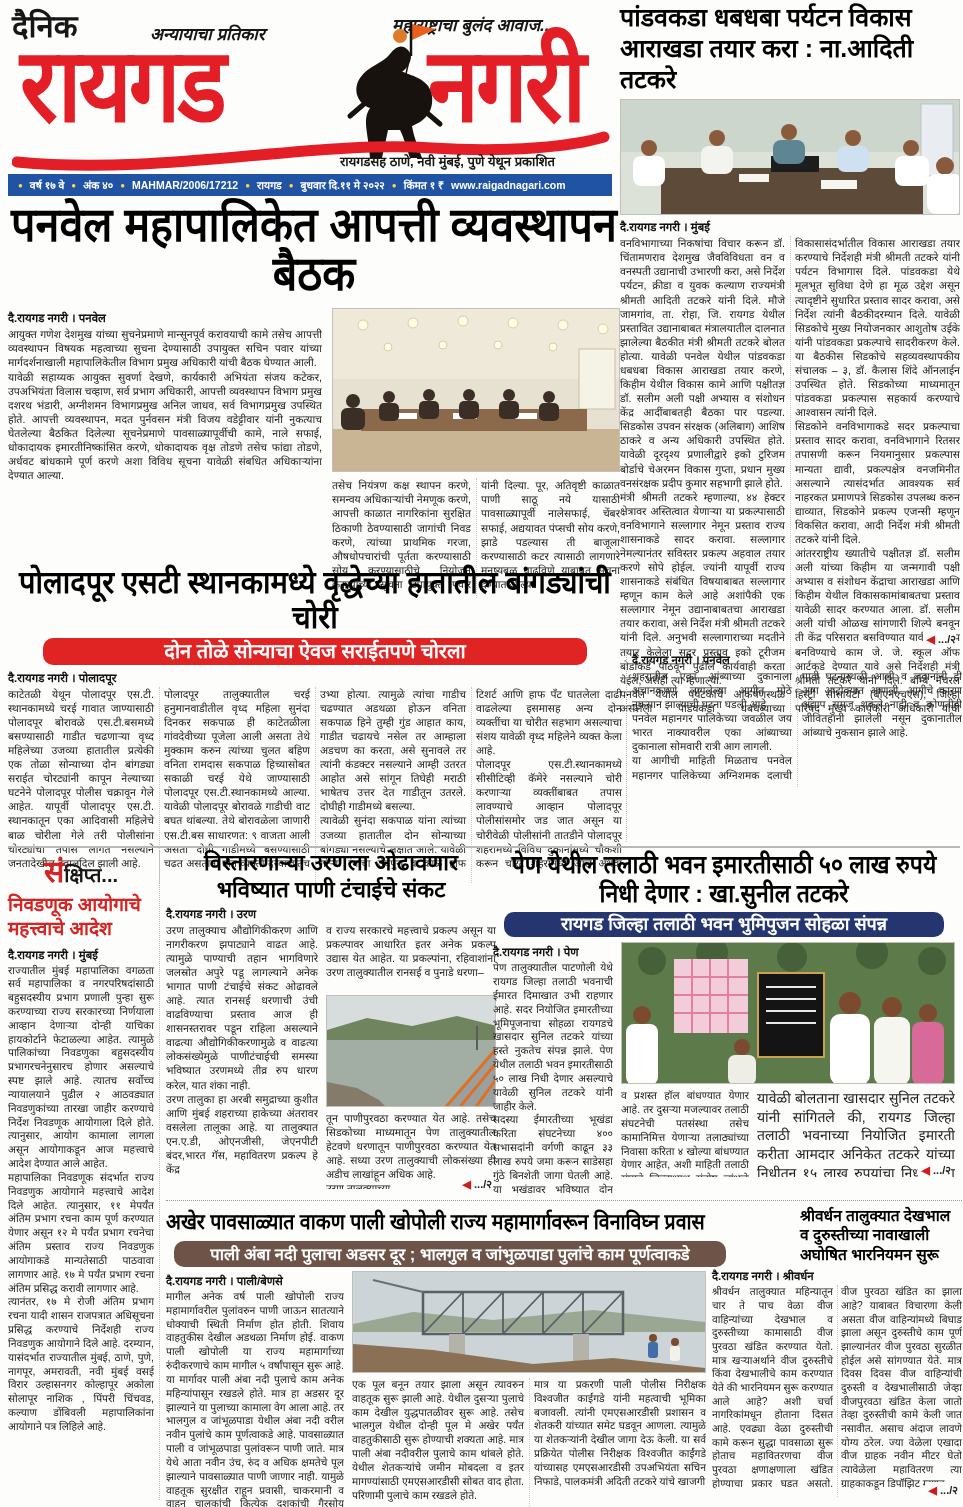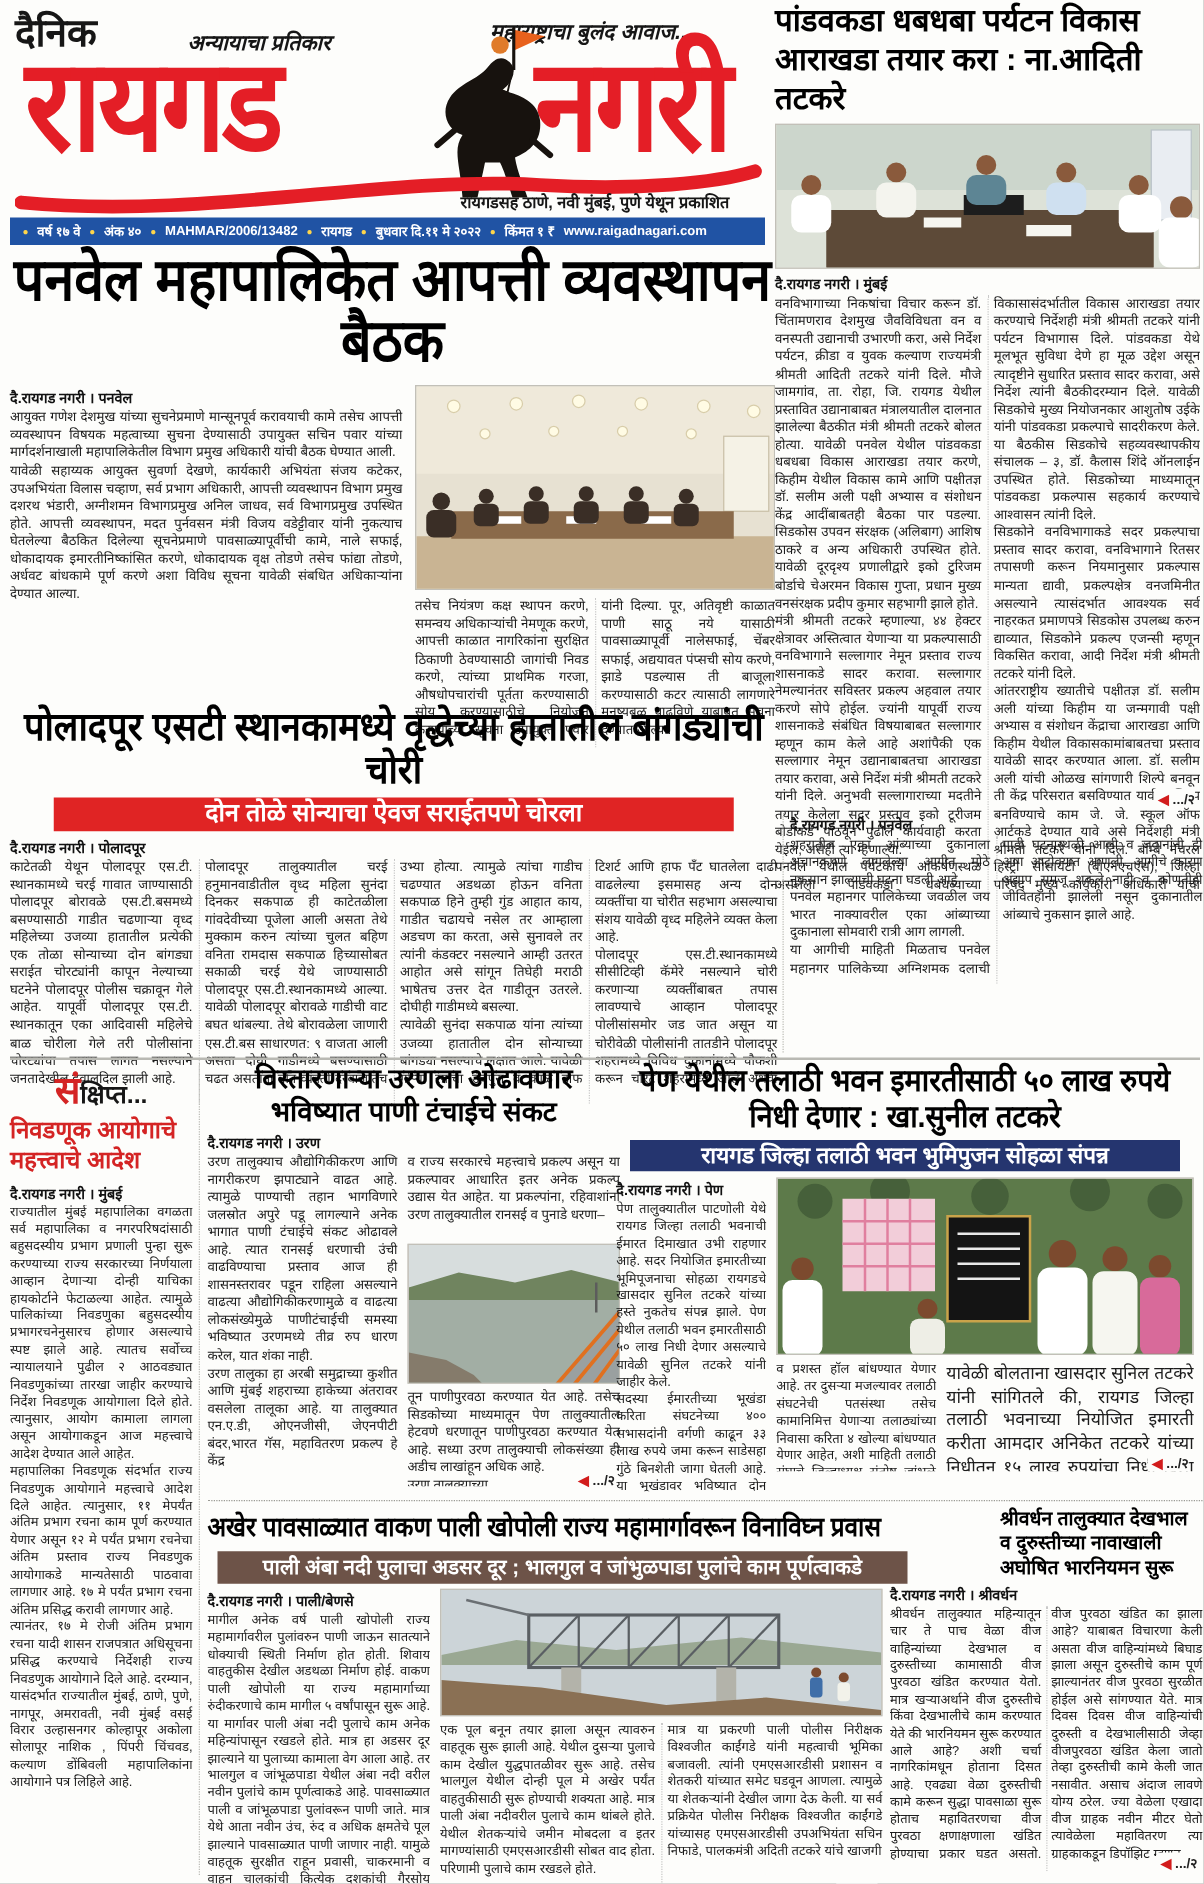--- a/index.html
+++ b/index.html
@@ -8,26 +8,26 @@
   .abs { position:absolute; }
   .txt { font-size:10.6px; line-height:1.33; text-align:justify; white-space:pre-line; color:#1c1c1c; overflow:hidden; }
   .byline { font-size:11.5px; font-weight:bold; color:#111; margin:2px 0 2px 0; }
   .hl { font-weight:800; color:#000; }
   .cols2 { column-count:2; column-gap:10px; column-fill:auto; column-rule:1px dotted #c9c9c9; }
   .cols4 { column-count:4; column-gap:10px; column-fill:auto; column-rule:1px dotted #c9c9c9; }
   .cont { position:absolute; right:4px; bottom:0; font-size:11px; font-weight:bold; background:#fdfdfb; padding-left:4px; }
   .cont .arrow { color:#d21c1c; font-style:normal; }
   .cont i { font-style:normal; color:#222; }
   .photo { background:#d8d6cf; overflow:hidden; border:1px solid #c2c0b8; }
-  .bar { color:#fff; font-weight:800; text-align:center; overflow:hidden; }
+  .bar { color:#fff; font-weight:800; text-align:center; overflow:hidden;border-radius:10px; }
   
   .dainik { font-size:31px; font-weight:900; }
   .slogan { font-size:17px; font-weight:800;font-style:italic; }
   .title-word { font-size:92px; line-height:1.0; font-weight:900; color:#e41e26; letter-spacing:-3px; transform:scaleY(1.12); transform-origin:top left; }
-  .publine { font-size:13px; font-weight:800; text-align:center; }
+  .publine { font-size:13px; font-weight:800; text-align:left; }
   .infobar { background:#2053a4; display:flex; align-items:center; gap:7px; padding:0 10px; color:#fff; font-size:10.5px; font-weight:700; white-space:nowrap; }
   .infobar .dot { color:#ffd54a; font-size:8px; }
   .infobar .site { font-weight:800; }
   .hrline { border-top:2px solid #b9b9b3; }
   .dothr { border-top:1px dotted #9a9a94; }
   .vrule { border-left:1px dotted #bdbdb7; }
 </style>
 </head>
 <body>
 
@@ -52,21 +52,21 @@
     <svg class="abs" style="left:12px;top:130px" width="598" height="44" viewBox="0 0 598 44">
       <path d="M5 32 C150 46 300 10 420 18 C500 23 562 16 592 7" stroke="#e41e26" stroke-width="11" fill="none" stroke-linecap="round"></path>
     </svg>
     <div class="abs publine" style="left:340px;top:152px;width:272px">रायगडसह ठाणे, नवी मुंबई, पुणे येथून प्रकाशित</div>
     <div class="abs infobar" style="left:8px;top:174px;width:604px;height:22px">
       <span class="dot">●</span>
       <span>वर्ष १७ वे</span>
       <span class="dot">●</span>
       <span>अंक ४०</span>
       <span class="dot">●</span>
-      <span>MAHMAR/2006/13482</span>
+      <span>MAHMAR/2006/17212</span>
       <span class="dot">●</span>
       <span>रायगड</span>
       <span class="dot">●</span>
       <span>बुधवार दि.११ मे २०२२</span>
       <span class="dot">●</span>
       <span>किंमत १ ₹</span>
       <span class="site">www.raigadnagari.com</span>
     </div>
   </div>
 

